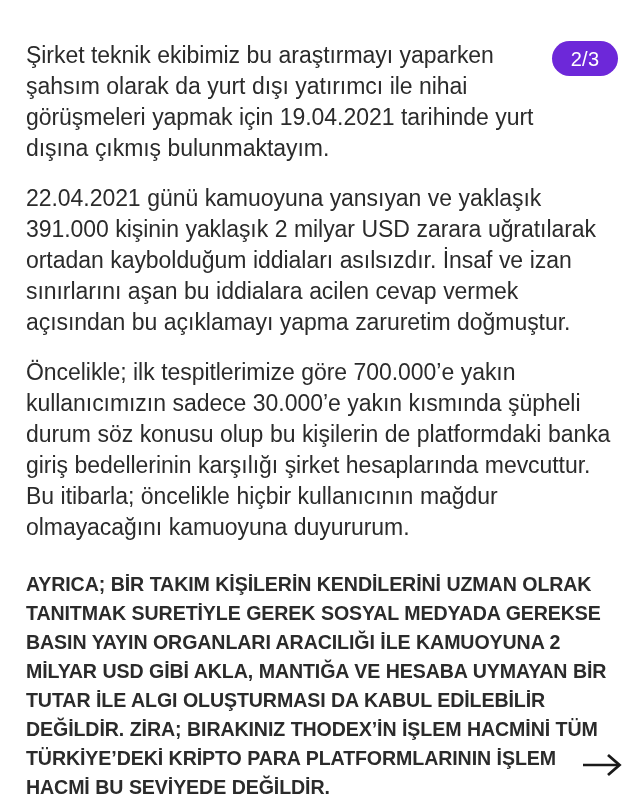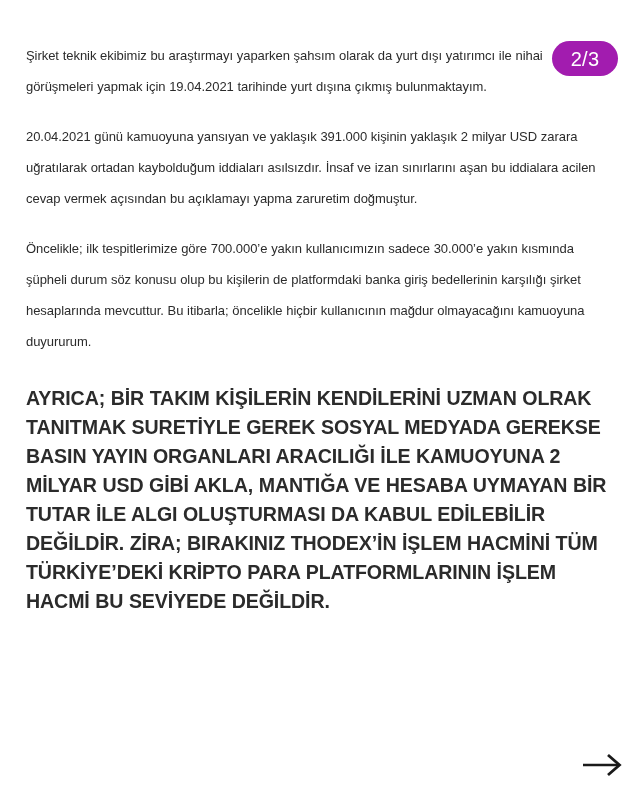--- a/index.html
+++ b/index.html
@@ -20,21 +20,21 @@
   }
 
   
   .page-badge {
     position: absolute;
     top: 41px;
     left: 552px;
     width: 66px;
     height: 35px;
     border-radius: 18px;
-    background: #a21caf;
+    background: #6d28d9;
     display: flex;
     align-items: center;
     justify-content: center;
     z-index: 5;
   }
   .page-badge-text {
     color: #ffffff;
     font-size: 20px;
     font-weight: 400;
     letter-spacing: 0.3px;
@@ -43,21 +43,21 @@
 
   
   .content {
     position: absolute;
     top: 40px;
     left: 26px;
     width: 588px;
   }
   .para {
     color: #2b2b2b;
-    font-size: 13px;
+    font-size: 23px;
     line-height: 31px;
     letter-spacing: -0.05px;
     margin: 0 0 19px 0;
     word-spacing: 0.2px;
   }
   .para.first {
     width: 520px;           
   }
   .para.shout {
     font-weight: bold;
@@ -90,21 +90,21 @@
 
   <div class="page-badge">
     <span class="page-badge-text">2/3</span>
   </div>
 
   <div class="content">
 
     <p class="para first">Şirket teknik ekibimiz bu araştırmayı yaparken şahsım olarak da yurt dışı yatırımcı ile nihai görüşmeleri yapmak için 19.04.2021 tarihinde yurt dışına çıkmış bulunmaktayım.</p>
 
 
-    <p class="para">20.04.2021 günü kamuoyuna yansıyan ve yaklaşık 391.000 kişinin yaklaşık 2 milyar USD zarara uğratılarak ortadan kaybolduğum iddiaları asılsızdır. İnsaf ve izan sınırlarını aşan bu iddialara acilen cevap vermek açısından bu açıklamayı yapma zaruretim doğmuştur.</p>
+    <p class="para">22.04.2021 günü kamuoyuna yansıyan ve yaklaşık 391.000 kişinin yaklaşık 2 milyar USD zarara uğratılarak ortadan kaybolduğum iddiaları asılsızdır. İnsaf ve izan sınırlarını aşan bu iddialara acilen cevap vermek açısından bu açıklamayı yapma zaruretim doğmuştur.</p>
 
     <p class="para">Öncelikle; ilk tespitlerimize göre 700.000’e yakın kullanıcımızın sadece 30.000’e yakın kısmında şüpheli durum söz konusu olup bu kişilerin de platformdaki banka giriş bedellerinin karşılığı şirket hesaplarında mevcuttur. Bu itibarla; öncelikle hiçbir kullanıcının mağdur olmayacağını kamuoyuna duyururum.</p>
 
     <p class="para shout">AYRICA; BİR TAKIM KİŞİLERİN KENDİLERİNİ UZMAN OLRAK TANITMAK SURETİYLE GEREK SOSYAL MEDYADA GEREKSE BASIN YAYIN ORGANLARI ARACILIĞI İLE KAMUOYUNA 2 MİLYAR USD GİBİ AKLA, MANTIĞA VE HESABA UYMAYAN BİR TUTAR İLE ALGI OLUŞTURMASI DA KABUL EDİLEBİLİR DEĞİLDİR. ZİRA; BIRAKINIZ THODEX’İN İŞLEM HACMİNİ TÜM TÜRKİYE’DEKİ KRİPTO PARA PLATFORMLARININ İŞLEM HACMİ BU SEVİYEDE DEĞİLDİR.</p>
 
   </div>
 
   <div class="next-arrow">
     <span>
       <svg width="44" height="26" viewBox="0 0 44 26" aria-hidden="true">

